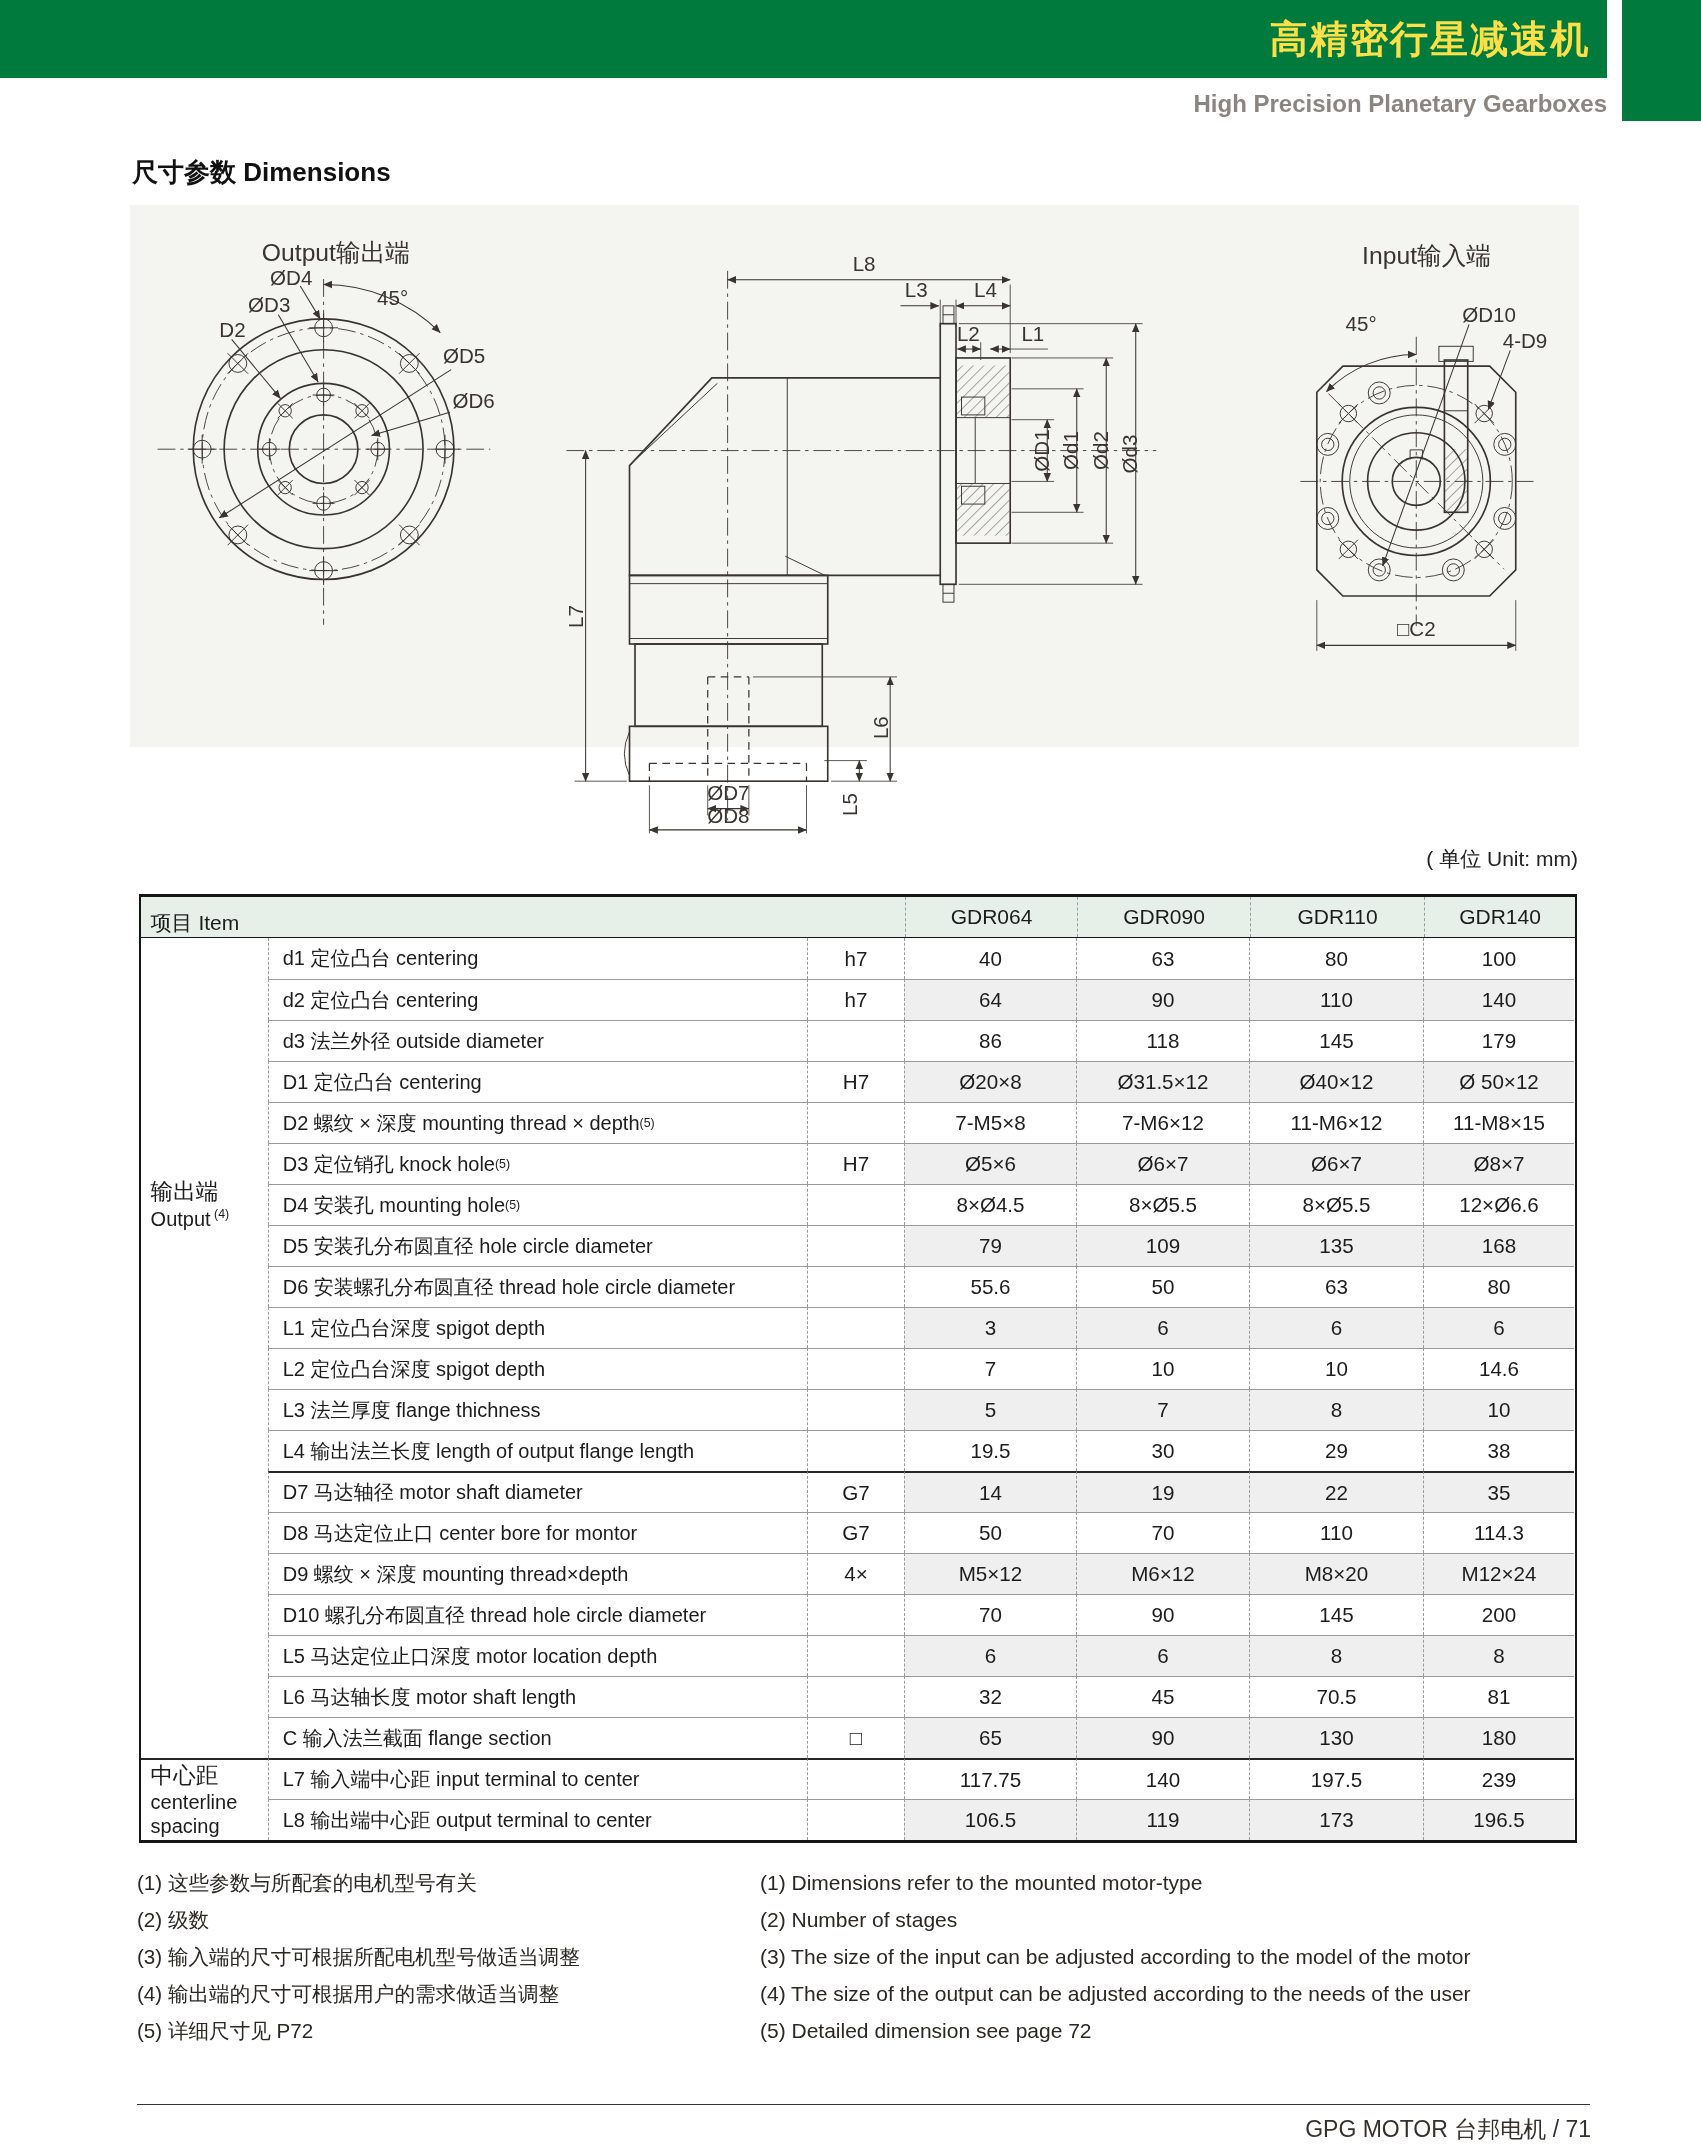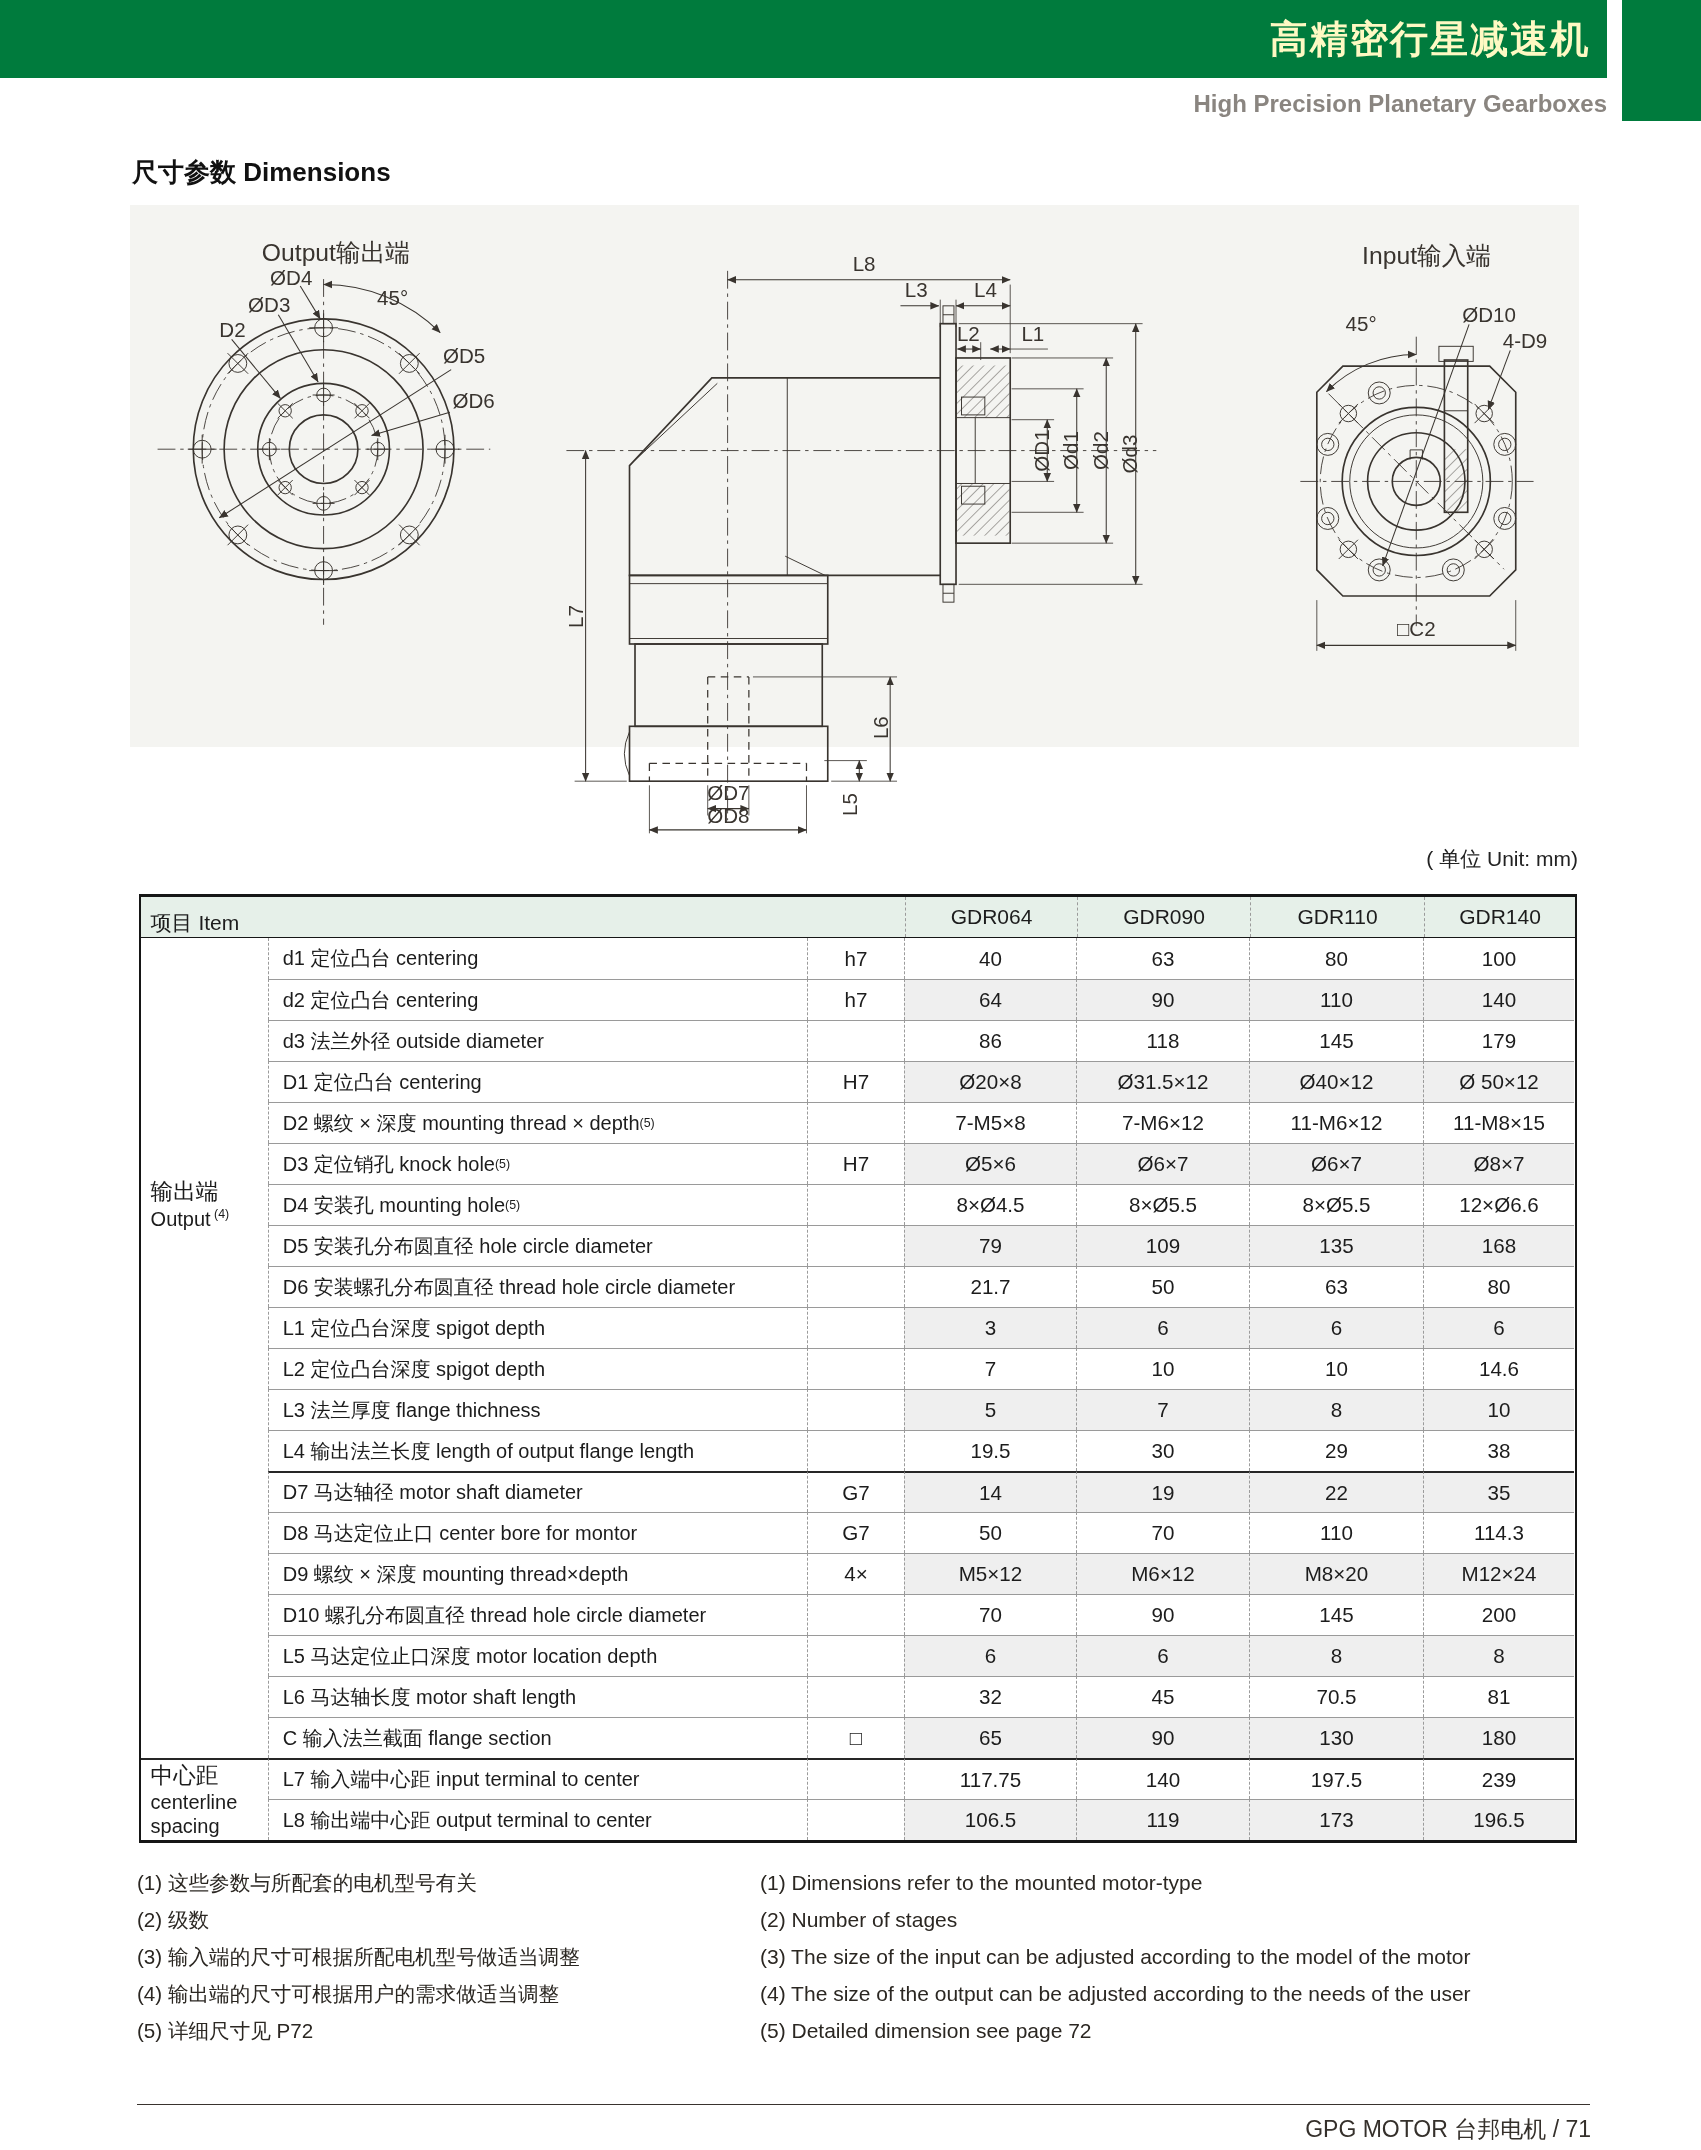--- a/index.html
+++ b/index.html
@@ -1,21 +1,21 @@
 <!DOCTYPE html>
 <html style="font-size:11px"><head>
 <meta charset="utf-8">
 <style>
   * { margin:0; padding:0; box-sizing:border-box; }
   html,body { width:1702px; background:#ffffff; font-family:"Liberation Sans","DejaVu Sans",sans-serif; }
   .page { position:relative; width:1702px; height:2151px; background:#ffffff; overflow:hidden; }
 
   
   .topbar { position:absolute; left:0; top:0; width:1607px; height:78px; background:#007b3d; }
-  .topbar .zh-title { position:absolute; right:16.5px; top:0; line-height:78px; color:#fef9c3;
+  .topbar .zh-title { position:absolute; right:16.5px; top:0; line-height:78px; color:#fde047;
       font-size:38px; font-weight:bold; letter-spacing:2.1px; }
   .side-stripe { position:absolute; left:1622px; top:0; width:80px; height:121px; background:#007b3d; }
   .en-subtitle { position:absolute; right:95px; top:90px; font-size:24px; font-weight:bold; color:#8a8580; }
 
   
   .sec-heading { position:absolute; left:132px; top:155px; font-size:26px; font-weight:bold; color:#111111; }
 
   
   .drawing { position:absolute; left:130px; top:205px; width:1449px; height:542px; background:#f4f4f1; }
   .drawing svg { display:block; width:1449px; height:629px; }
@@ -395,21 +395,21 @@
         <div class="cell val vd rl" style="grid-area: 7 / 6;">8×Ø5.5</div>
         <div class="cell val vd rl" style="grid-area: 7 / 7;">12×Ø6.6</div>
         <div class="cell lab vd rl" style="grid-area: 8 / 2;">D5 安装孔分布圆直径 hole circle diameter</div>
         <div class="cell tol vd rl" style="grid-area: 8 / 3;"></div>
         <div class="cell val vd rl shade" style="grid-area: 8 / 4;">79</div>
         <div class="cell val vd rl shade" style="grid-area: 8 / 5;">109</div>
         <div class="cell val vd rl shade" style="grid-area: 8 / 6;">135</div>
         <div class="cell val vd rl shade" style="grid-area: 8 / 7;">168</div>
         <div class="cell lab vd rl" style="grid-area: 9 / 2;">D6 安装螺孔分布圆直径 thread hole circle diameter</div>
         <div class="cell tol vd rl" style="grid-area: 9 / 3;"></div>
-        <div class="cell val vd rl" style="grid-area: 9 / 4;">21.7</div>
+        <div class="cell val vd rl" style="grid-area: 9 / 4;">55.6</div>
         <div class="cell val vd rl" style="grid-area: 9 / 5;">50</div>
         <div class="cell val vd rl" style="grid-area: 9 / 6;">63</div>
         <div class="cell val vd rl" style="grid-area: 9 / 7;">80</div>
         <div class="cell lab vd rl" style="grid-area: 10 / 2;">L1 定位凸台深度 spigot depth</div>
         <div class="cell tol vd rl" style="grid-area: 10 / 3;"></div>
         <div class="cell val vd rl shade" style="grid-area: 10 / 4;">3</div>
         <div class="cell val vd rl shade" style="grid-area: 10 / 5;">6</div>
         <div class="cell val vd rl shade" style="grid-area: 10 / 6;">6</div>
         <div class="cell val vd rl shade" style="grid-area: 10 / 7;">6</div>
         <div class="cell lab vd rl" style="grid-area: 11 / 2;">L2 定位凸台深度 spigot depth</div>

